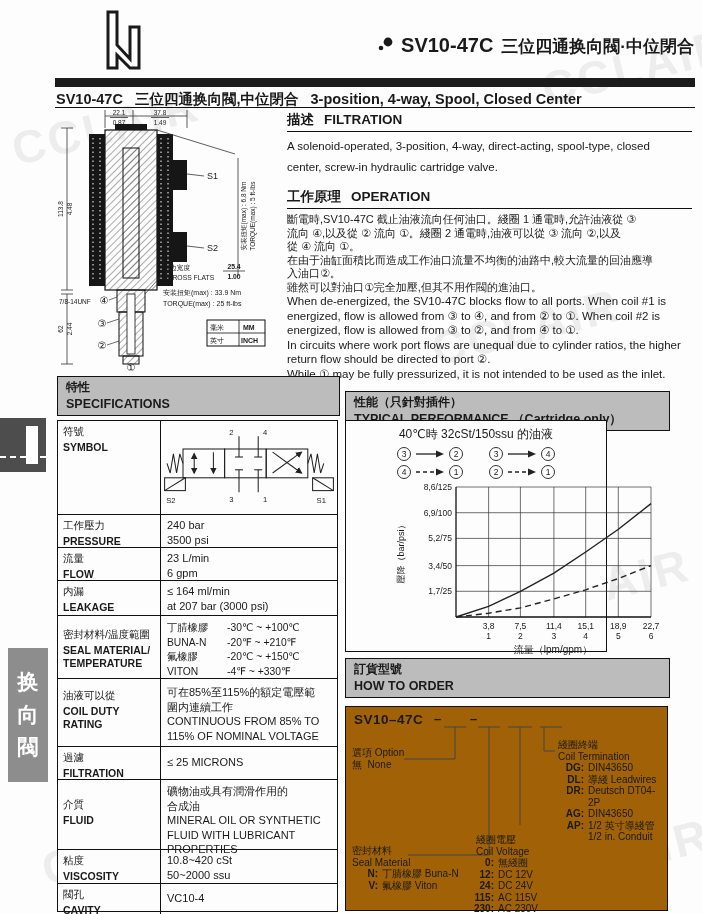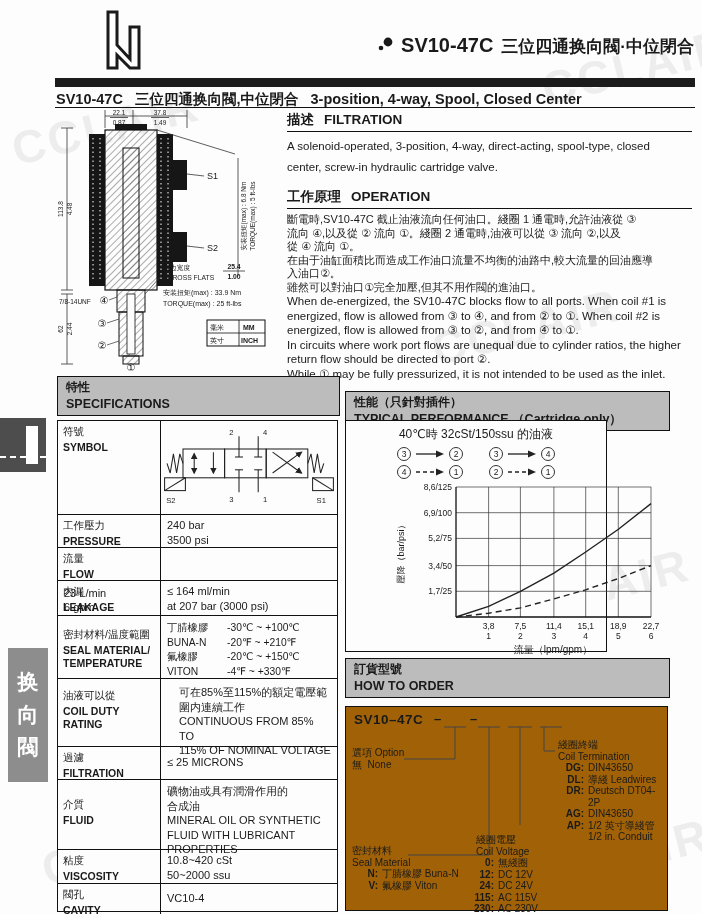--- a/index.html
+++ b/index.html
@@ -279,21 +279,21 @@
       <div class="spec-label">
           <div class="zh">工作壓力</div>
           <div class="en">PRESSURE</div>
         </div>
       <div class="spec-value">
           <div>240 bar</div>
           <div>3500 psi</div>
         </div>
     </div>
 
-    <div class="spec-row" style="height:33px;flex-direction:column;">
+    <div class="spec-row" style="height:33px;">
       <div class="spec-label">
           <div class="zh">流量</div>
           <div class="en">FLOW</div>
         </div>
       <div class="spec-value">
           <div>23 L/min</div>
           <div>6 gpm</div>
         </div>
     </div>
 
@@ -323,21 +323,21 @@
         <span>VITON</span>
           <span>-4℉ ~ +330℉</span>
       </div>
     </div>
 
     <div class="spec-row" style="height:68px;">
       <div class="spec-label" style="padding-top:10px;">
           <div class="zh">油液可以從</div>
           <div class="en">COIL DUTY RATING</div>
         </div>
-      <div class="spec-value" style="padding-top:6px;margin-left:12px;">
+      <div class="spec-value" style="padding-top:6px;">
         <div>可在85%至115%的額定電壓範</div>
           <div>圍内連續工作</div>
         <div>CONTINUOUS FROM 85% TO</div>
           <div>115% OF NOMINAL VOLTAGE</div>
       </div>
     </div>
 
     <div class="spec-row" style="height:33px;">
       <div class="spec-label">
           <div class="zh">過濾</div>

